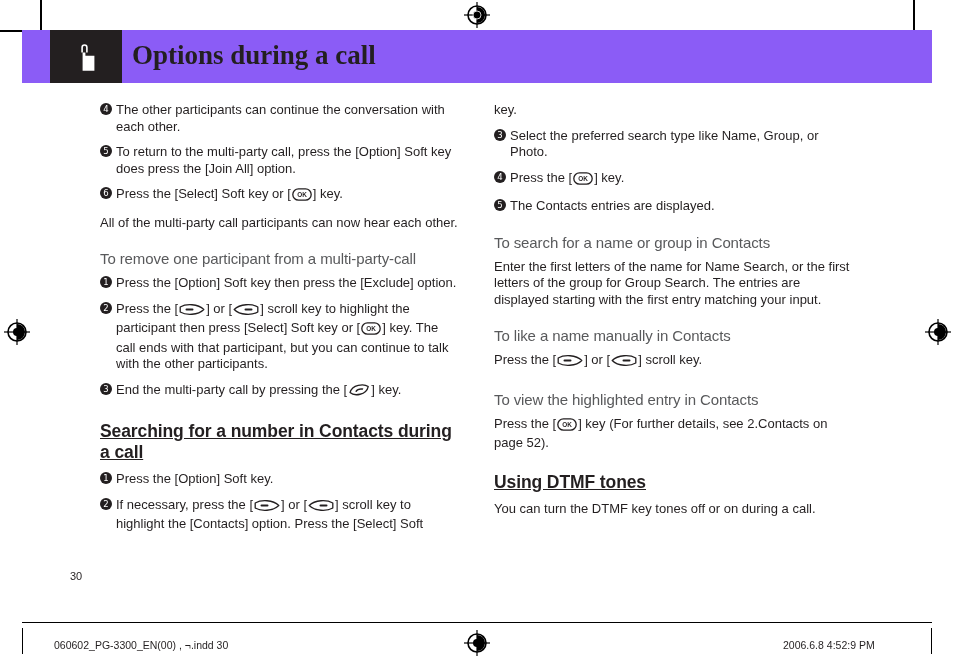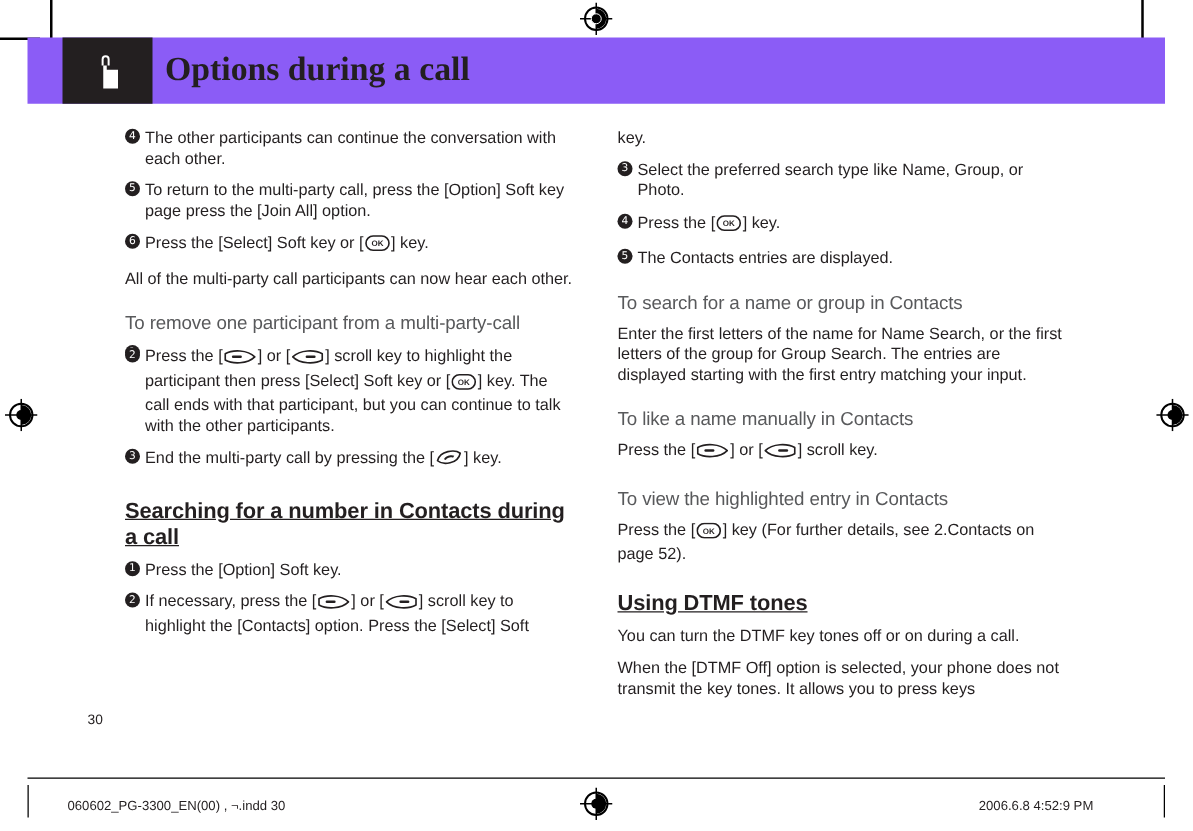--- a/index.html
+++ b/index.html
@@ -232,28 +232,28 @@
       <svg width="26" height="30" viewBox="0 0 26 30">
         <path d="M11.5 2.2 a3.2 3.2 0 0 1 3.2 3.2 v5.0 h-1.6 v-5.0 a1.6 1.6 0 0 0 -3.2 0 v5.0 h-1.6 v-5.0 a3.2 3.2 0 0 1 3.2 -3.2 z" fill="#ffffff"></path>
         <path d="M9.6 10.4 h2.8 v3.4 h9.0 v15.0 h-11.8 v-18.4 z" fill="#ffffff"></path>
       </svg>
     </div>
     <div class="header-title">Options during a call</div>
   </div>
 
   <div class="col col-left">
       <div class="step"><span class="step-num">4</span><span>The other participants can continue the conversation with each other.</span></div>
-      <div class="step"><span class="step-num">5</span><span>To return to the multi-party call, press the [Option] Soft key page press the [Join All] option.</span></div>
+      <div class="step"><span class="step-num">5</span><span>To return to the multi-party call, press the [Option] Soft key does press the [Join All] option.</span></div>
       <div class="step"><span class="step-num">6</span><span>Press the [Select] Soft key or [</span><span class="key"><svg width="20" height="13" viewBox="0 0 20 13">
             <rect x="0.8" y="0.8" width="18.4" height="11.4" rx="5.7" fill="none" stroke="#231f20" stroke-width="1.3"></rect>
             <text x="10" y="9.2" text-anchor="middle" font-family="&quot;Liberation Sans&quot;, sans-serif" font-size="6.4" font-weight="bold" fill="#231f20">OK</text>
           </svg></span><span>] key.</span></div>
       <div class="para"><span>All of the multi-party call participants can now hear each other.</span></div>
       <div class="h2">To remove one participant from a multi-party-call</div>
-      <div class="step"><span class="step-num">1</span></div>
+      <div class="step"><span class="step-num">1</span><span>Press the [Option] Soft key then press the [Exclude] option.</span></div>
       <div class="step"><span class="step-num">2</span><span>Press the [</span><span class="key"><svg width="26" height="13" viewBox="0 0 26 13">
             <path d="M1.2 4.0 C7 0.6 19 0.6 24.8 6.5 C19 12.4 7 12.4 1.2 9.0 Z" fill="none" stroke="#231f20" stroke-width="1.3" stroke-linejoin="round"></path>
             <rect x="6.5" y="5.4" width="8" height="2.0" rx="1" fill="#231f20"></rect>
           </svg></span><span>] or [</span><span class="key"><svg width="26" height="13" viewBox="0 0 26 13">
             <path d="M24.8 4.0 C19 0.6 7 0.6 1.2 6.5 C7 12.4 19 12.4 24.8 9.0 Z" fill="none" stroke="#231f20" stroke-width="1.3" stroke-linejoin="round"></path>
             <rect x="11.5" y="5.4" width="8" height="2.0" rx="1" fill="#231f20"></rect>
           </svg></span><span>] scroll key to highlight the participant then press [Select] Soft key or [</span><span class="key"><svg width="20" height="13" viewBox="0 0 20 13">
             <rect x="0.8" y="0.8" width="18.4" height="11.4" rx="5.7" fill="none" stroke="#231f20" stroke-width="1.3"></rect>
             <text x="10" y="9.2" text-anchor="middle" font-family="&quot;Liberation Sans&quot;, sans-serif" font-size="6.4" font-weight="bold" fill="#231f20">OK</text>
           </svg></span><span>] key. The call ends with that participant, but you can continue to talk with the other participants.</span></div>
@@ -289,21 +289,20 @@
             <path d="M24.8 4.0 C19 0.6 7 0.6 1.2 6.5 C7 12.4 19 12.4 24.8 9.0 Z" fill="none" stroke="#231f20" stroke-width="1.3" stroke-linejoin="round"></path>
             <rect x="11.5" y="5.4" width="8" height="2.0" rx="1" fill="#231f20"></rect>
           </svg></span><span>] scroll key.</span></div>
       <div class="h2">To view the highlighted entry in Contacts</div>
       <div class="para"><span>Press the [</span><span class="key"><svg width="20" height="13" viewBox="0 0 20 13">
             <rect x="0.8" y="0.8" width="18.4" height="11.4" rx="5.7" fill="none" stroke="#231f20" stroke-width="1.3"></rect>
             <text x="10" y="9.2" text-anchor="middle" font-family="&quot;Liberation Sans&quot;, sans-serif" font-size="6.4" font-weight="bold" fill="#231f20">OK</text>
           </svg></span><span>] key (For further details, see 2.Contacts on page 52).</span></div>
       <div class="h1">Using DTMF tones</div>
       <div class="para"><span>You can turn the DTMF key tones off or on during a call.</span></div>
-      <div class="para"><span>When the [DTMF Off] option is selected, your phone does not transmit the key tones. It allows you to press keys</span></div>
     </div>
 
   <div class="page-number">30</div>
 </div>
 
 <div class="footer"></div>
 <div class="footer-rule-left"></div>
 <div class="footer-rule-right"></div>
 <div class="footer-file">060602_PG-3300_EN(00) , ¬.indd   30</div>
 <div class="footer-date">2006.6.8   4:52:9 PM</div>

